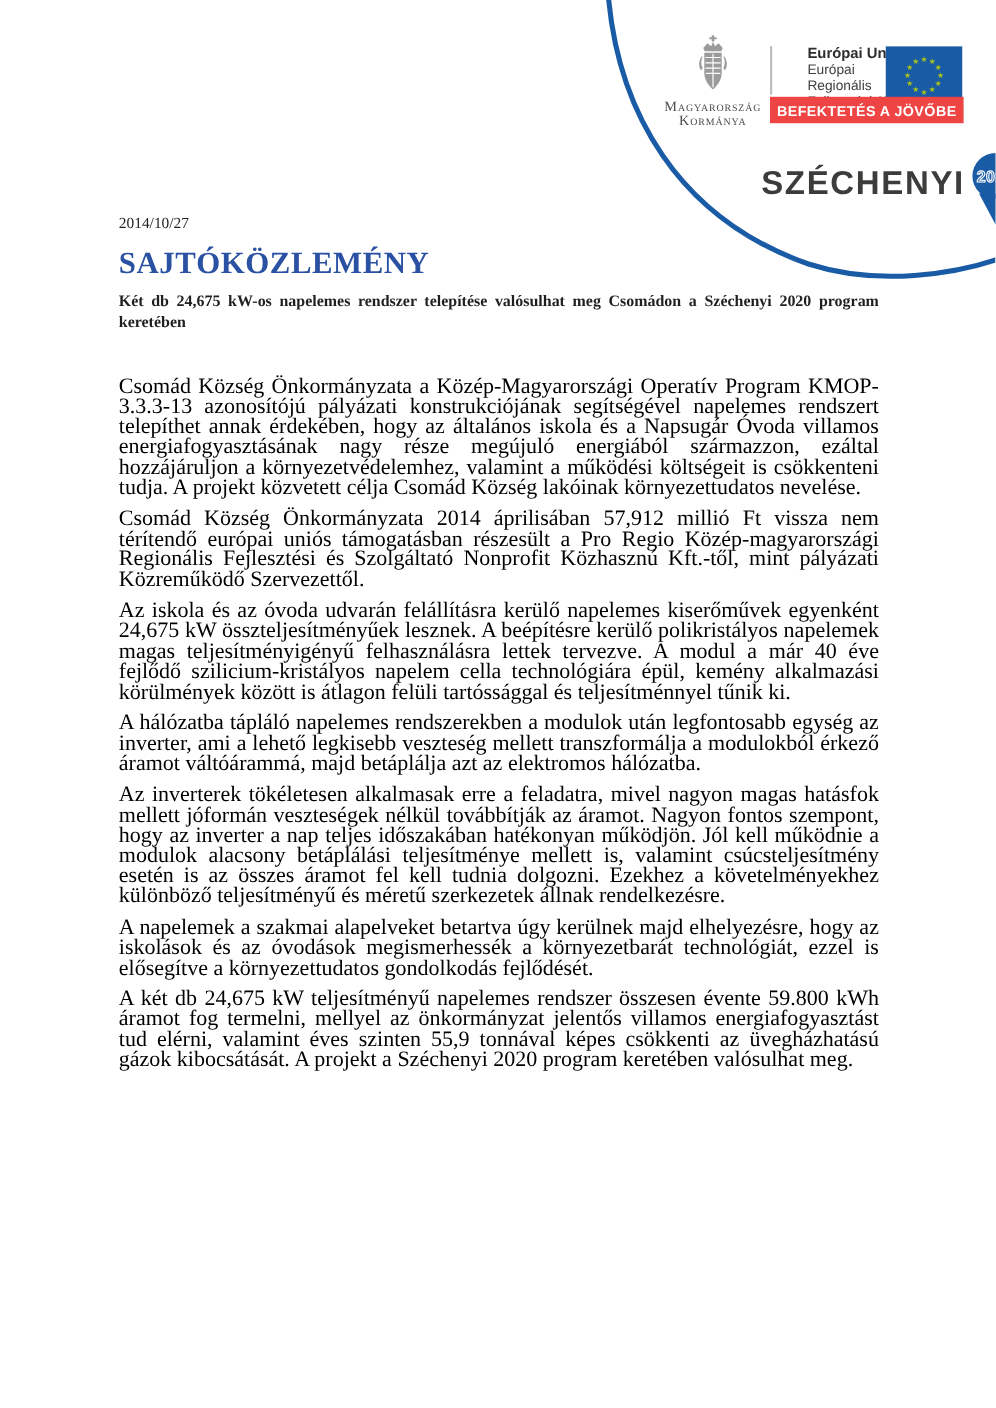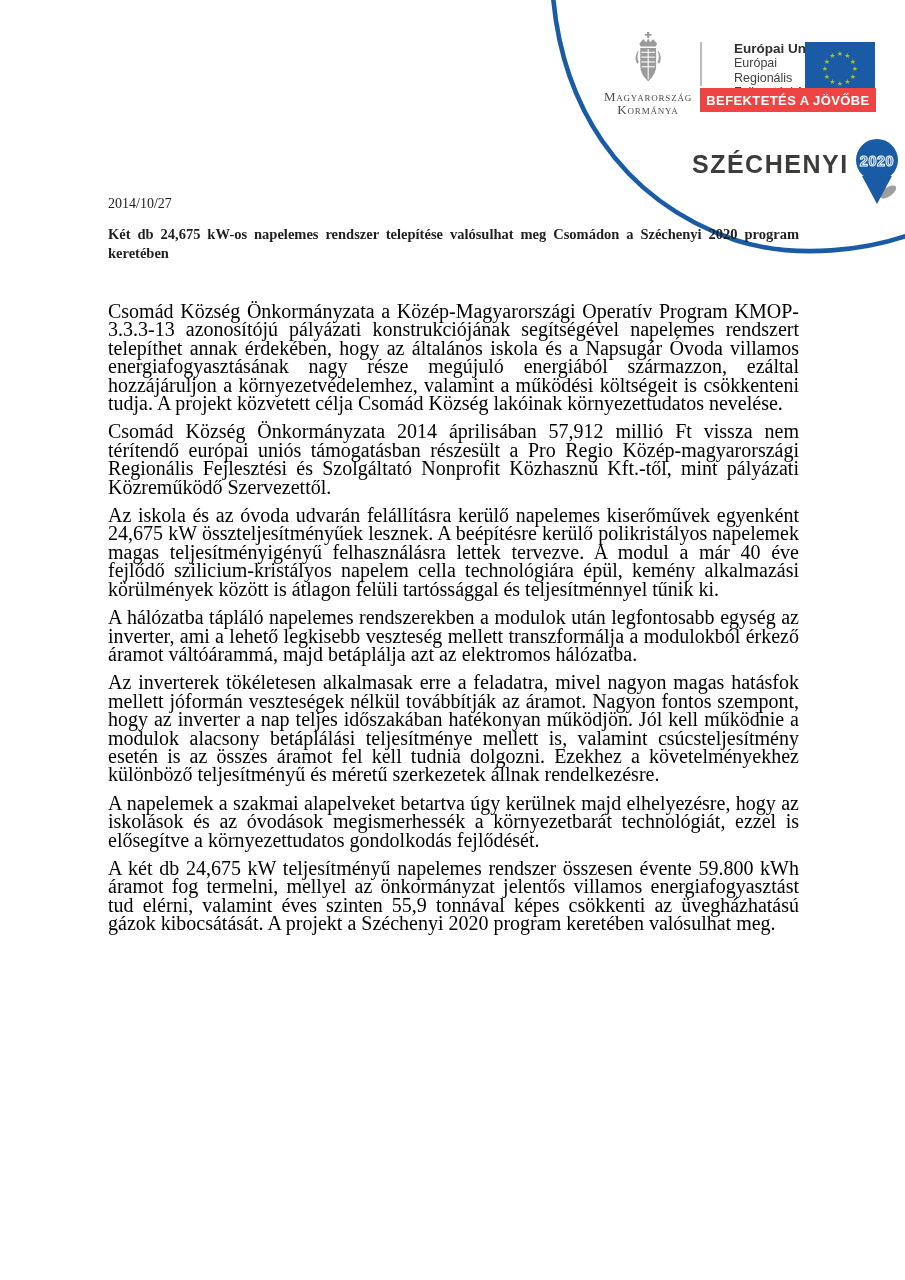--- a/index.html
+++ b/index.html
@@ -31,21 +31,21 @@
   
   .banner{
     position:absolute;left:700px;top:88px;width:176px;height:24px;
     background:#ef4444;color:#ffffff;font-weight:bold;font-size:13px;
     letter-spacing:.4px;display:flex;align-items:center;justify-content:center;
   }
 
   
   .szechenyi{position:absolute;left:692px;top:138px;display:flex;align-items:flex-start;}
   .szechenyi-text{
-    font-size:25px;font-weight:bold;color:#3c3c3b;letter-spacing:1.5px;
+    font-size:30px;font-weight:bold;color:#3c3c3b;letter-spacing:1.5px;
     margin-top:12px;margin-right:5px;
   }
 
   
   .content{position:absolute;left:108px;top:196px;width:691px;font-family:Liberation Serif, serif;}
   .date{font-size:14px;line-height:16px;margin:0 0 13px 0;}
   .org{font-size:14.5px;font-weight:bold;line-height:17px;margin:0 0 40px 0;}
   .title{
     font-size:28px;font-weight:bold;color:#2b51a3;letter-spacing:.5px;
     line-height:30px;margin:0 0 10px 0;
@@ -129,20 +129,21 @@
       <ellipse cx="34" cy="54" rx="9.5" ry="4.5" fill="#9e9e9e" transform="rotate(-35 34 54)"></ellipse>
       <circle cx="23" cy="22" r="21" fill="#1a5ba5"></circle>
       <polygon points="8,38 38,38 23,66" fill="#1a5ba5"></polygon>
       <text x="23" y="27.5" text-anchor="middle" font-size="14.5" font-weight="bold" fill="none" stroke="#ffffff" stroke-width="1" font-family="Liberation Sans, sans-serif" letter-spacing="0.5">2020</text>
     </svg>
   </div>
 
   <div class="content">
     <p class="date">2014/10/27</p>
 
+    <h1 class="title">SAJTÓKÖZLEMÉNY</h1>
     <p class="lead">Két db 24,675 kW-os napelemes rendszer telepítése valósulhat meg Csomádon a Széchenyi 2020 program keretében</p>
 
     <p class="body-par">Csomád Község Önkormányzata a Közép-Magyarországi Operatív Program KMOP-3.3.3-13 azonosítójú pályázati konstrukciójának segítségével napelemes rendszert telepíthet annak érdekében, hogy az általános iskola és a Napsugár Óvoda villamos energiafogyasztásának nagy része megújuló energiából származzon, ezáltal hozzájáruljon a környezetvédelemhez, valamint a működési költségeit is csökkenteni tudja. A projekt közvetett célja Csomád Község lakóinak környezettudatos nevelése.</p>
     <p class="body-par">Csomád Község Önkormányzata 2014 áprilisában 57,912 millió Ft vissza nem térítendő európai uniós támogatásban részesült a Pro Regio Közép-magyarországi Regionális Fejlesztési és Szolgáltató Nonprofit Közhasznú Kft.-től, mint pályázati Közreműködő Szervezettől.</p>
     <p class="body-par">Az iskola és az óvoda udvarán felállításra kerülő napelemes kiserőművek egyenként 24,675 kW összteljesítményűek lesznek. A beépítésre kerülő polikristályos napelemek magas teljesítményigényű felhasználásra lettek tervezve. A modul a már 40 éve fejlődő szilicium-kristályos napelem cella technológiára épül, kemény alkalmazási körülmények között is átlagon felüli tartóssággal és teljesítménnyel tűnik ki.</p>
     <p class="body-par">A hálózatba tápláló napelemes rendszerekben a modulok után legfontosabb egység az inverter, ami a lehető legkisebb veszteség mellett transzformálja a modulokból érkező áramot váltóárammá, majd betáplálja azt az elektromos hálózatba.</p>
     <p class="body-par">Az inverterek tökéletesen alkalmasak erre a feladatra, mivel nagyon magas hatásfok mellett jóformán veszteségek nélkül továbbítják az áramot. Nagyon fontos szempont, hogy az inverter a nap teljes időszakában hatékonyan működjön. Jól kell működnie a modulok alacsony betáplálási teljesítménye mellett is, valamint csúcsteljesítmény esetén is az összes áramot fel kell tudnia dolgozni. Ezekhez a követelményekhez különböző teljesítményű és méretű szerkezetek állnak rendelkezésre.</p>
     <p class="body-par">A napelemek a szakmai alapelveket betartva úgy kerülnek majd elhelyezésre, hogy az iskolások és az óvodások megismerhessék a környezetbarát technológiát, ezzel is elősegítve a környezettudatos gondolkodás fejlődését.</p>
     <p class="body-par">A két db 24,675 kW teljesítményű napelemes rendszer összesen évente 59.800 kWh áramot fog termelni, mellyel az önkormányzat jelentős villamos energiafogyasztást tud elérni, valamint éves szinten 55,9 tonnával képes csökkenti az üvegházhatású gázok kibocsátását. A projekt a Széchenyi 2020 program keretében valósulhat meg.</p>
   </div>

